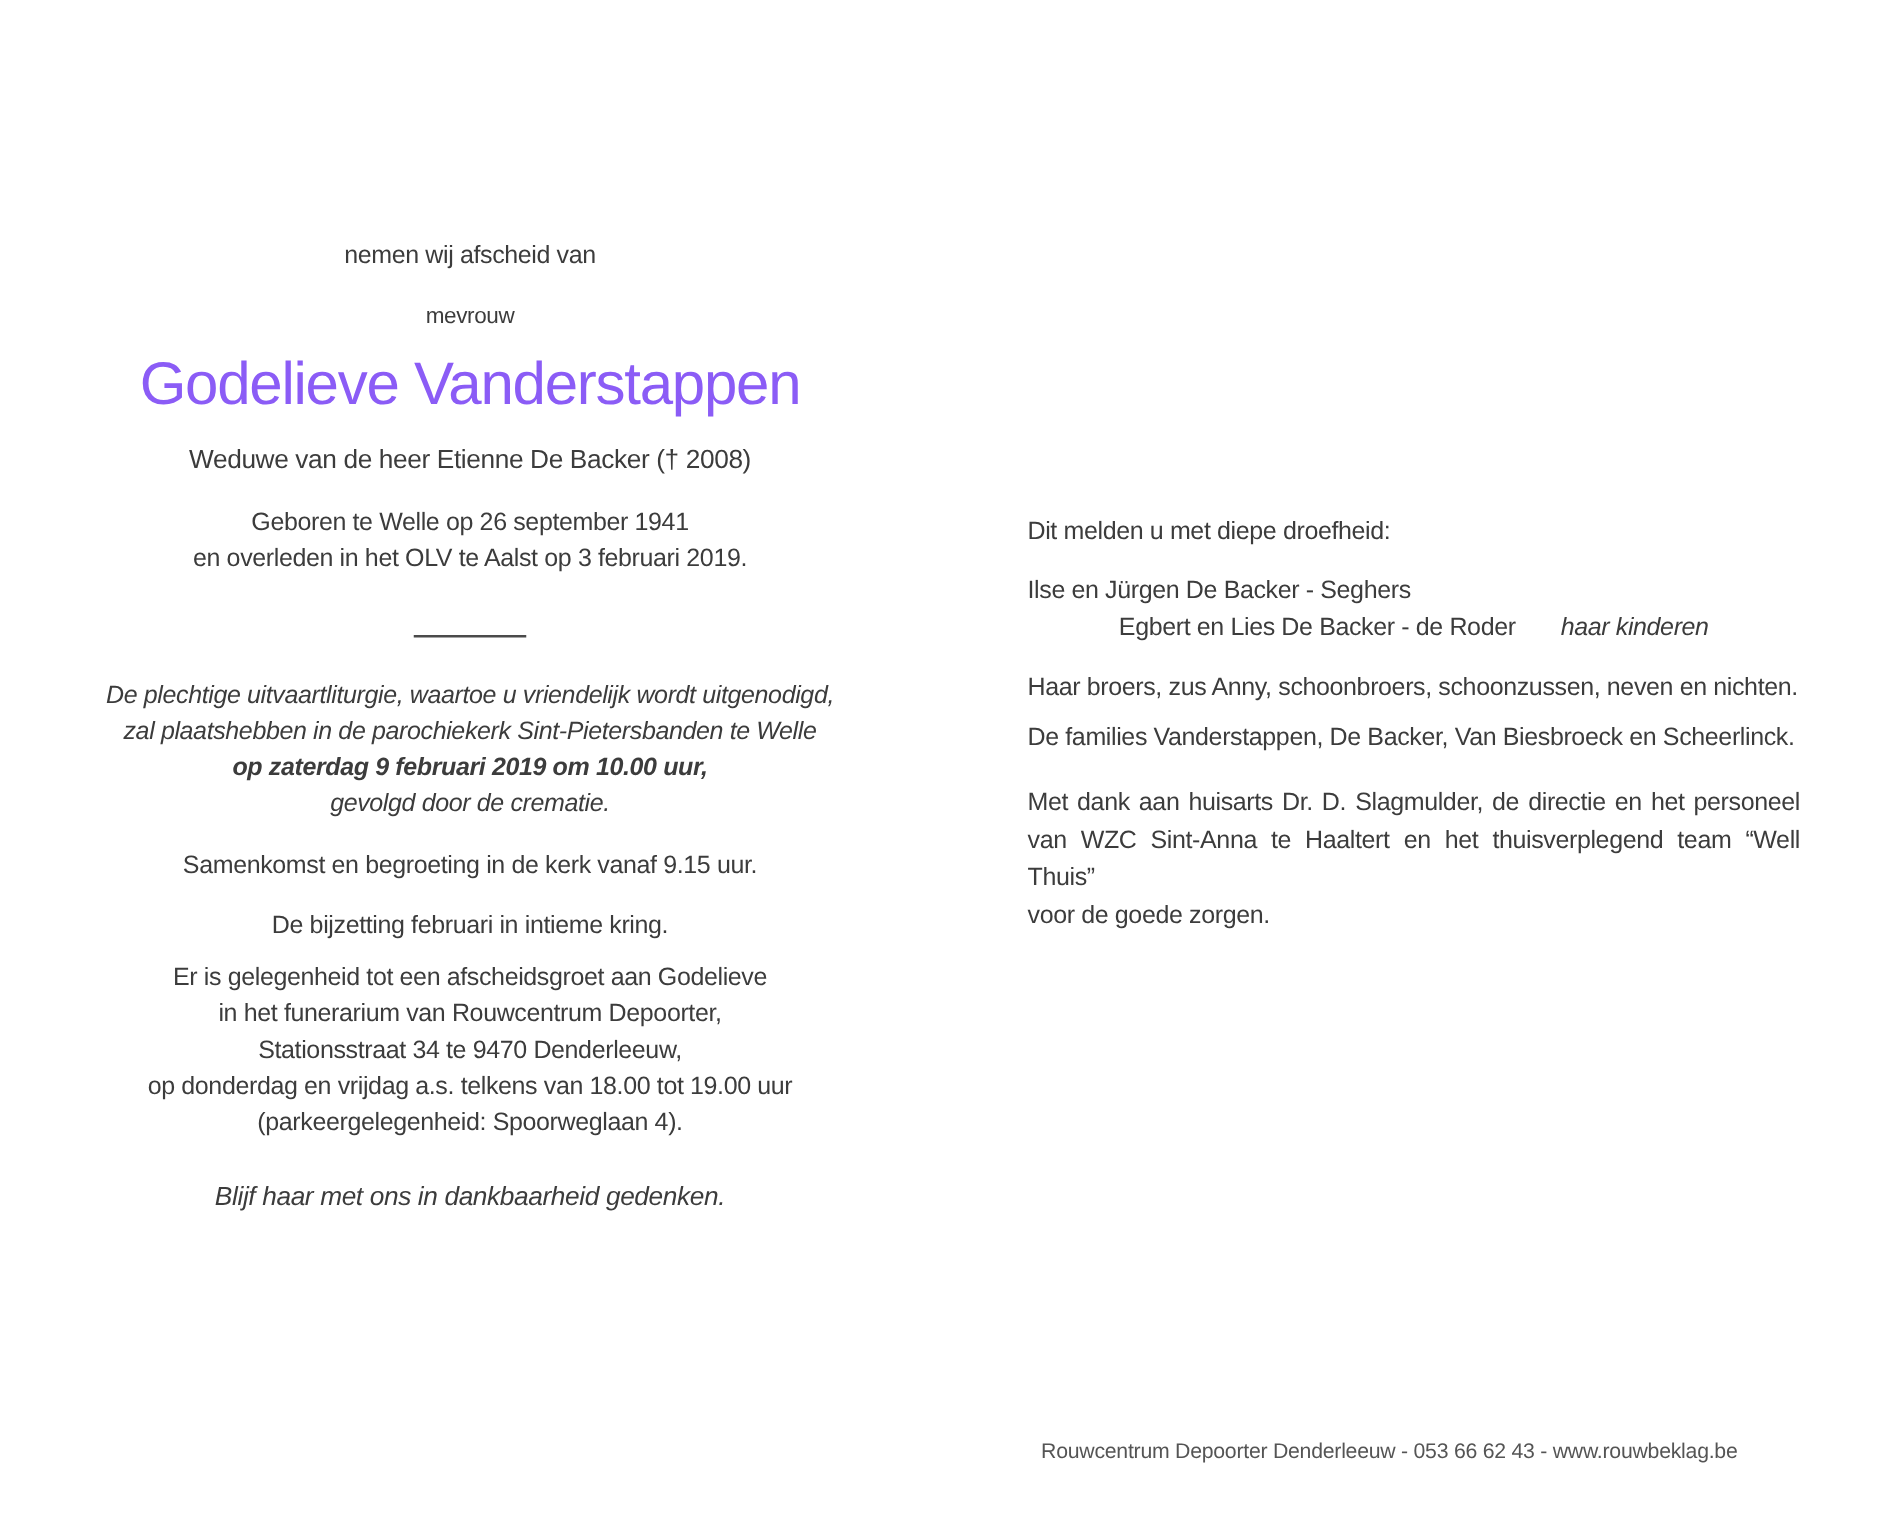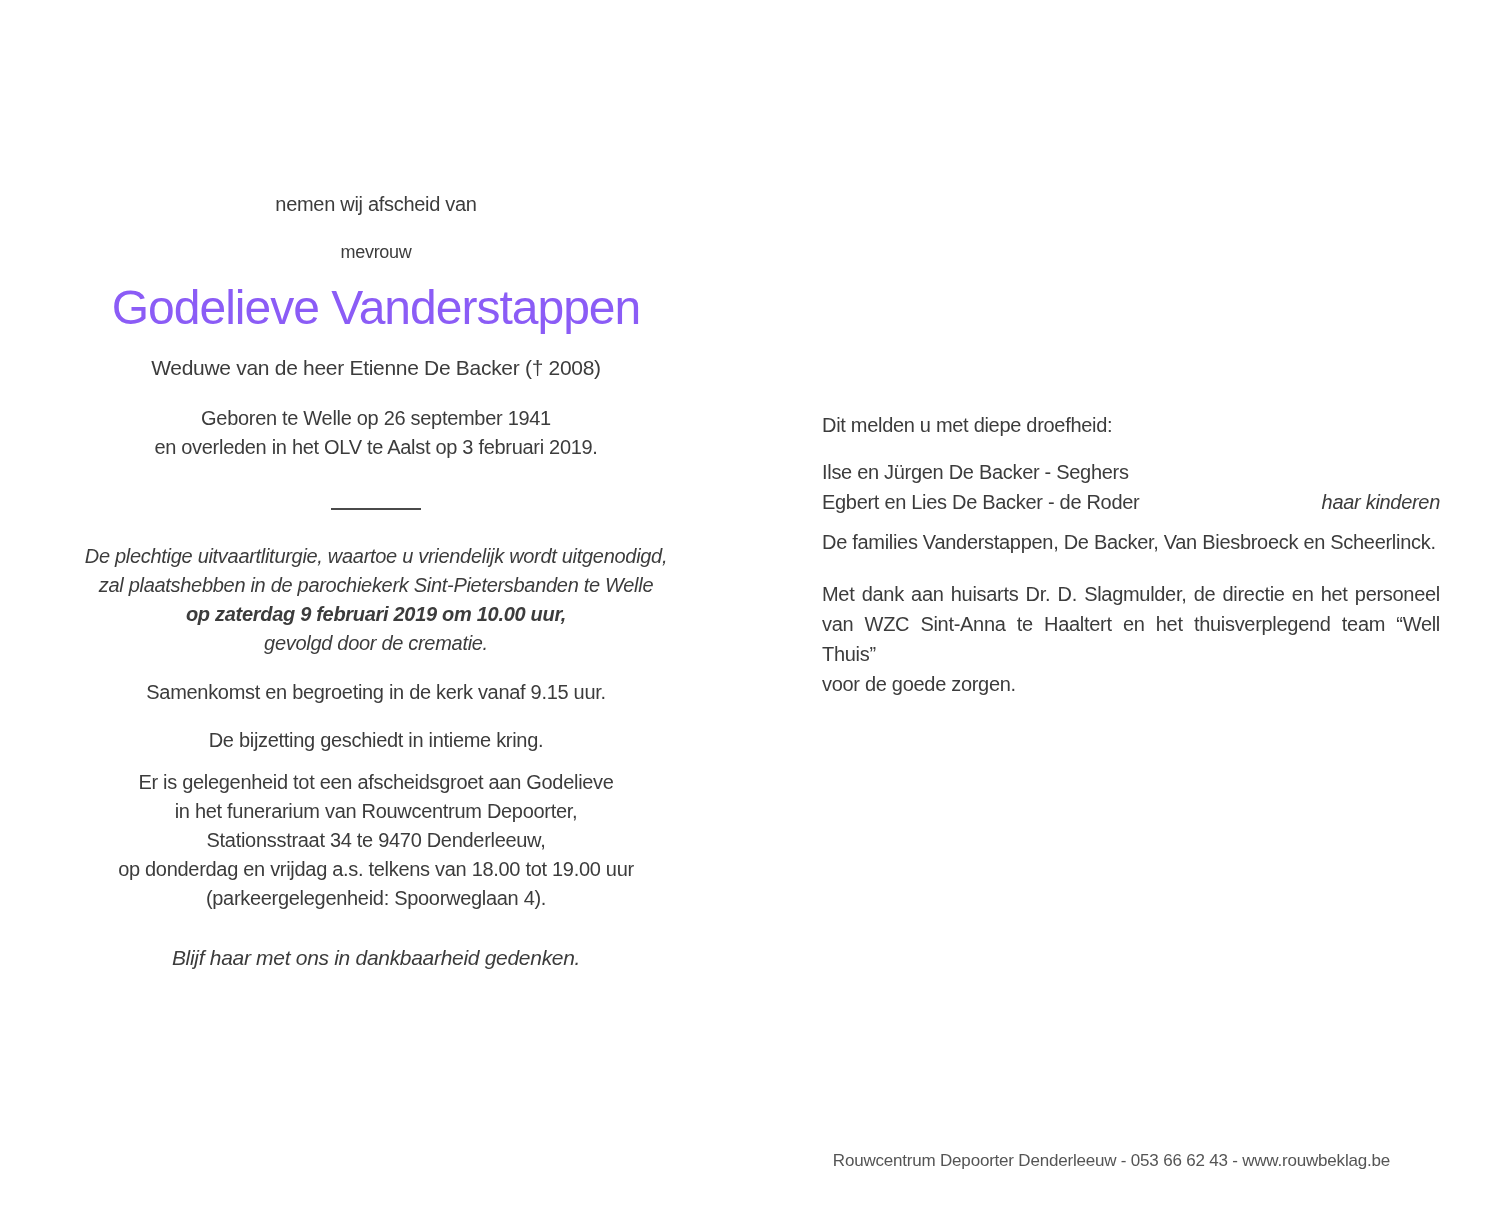--- a/index.html
+++ b/index.html
@@ -55,21 +55,21 @@
     letter-spacing: -0.3px;
     text-align: left;
   }
   .children-block { margin-top: 17px; }
   .grandson-row   { margin-top: 17px; }
   .relatives-line { margin-top: 18px; }
   .families-line  { margin-top: 10px; }
   .thanks-block   { margin-top: 22px; line-height: 30px; }
   .flex-row {
     display: flex;
-    justify-content: space-between;
+    justify-content: center;
     align-items: baseline;
     gap: 36px;
   }
   .relation-label { font-style: italic; white-space: nowrap; }
   .just { text-align: justify; text-align-last: justify; }
 
   
   .footer-credit {
     position: absolute;
     top: 1150px; right: 119px;
@@ -101,21 +101,21 @@
 
   <div class="service-block">
     <div class="line">De plechtige uitvaartliturgie, waartoe u vriendelijk wordt uitgenodigd,</div>
     <div class="line">zal plaatshebben in de parochiekerk Sint-Pietersbanden te Welle</div>
     <div class="line bold">op zaterdag 9 februari 2019 om 10.00 uur,</div>
     <div class="line">gevolgd door de crematie.</div>
   </div>
 
   <div class="gathering-line line">Samenkomst en begroeting in de kerk vanaf 9.15 uur.</div>
 
-  <div class="interment-line line">De bijzetting geschiedt in intieme kring.</div>
+  <div class="interment-line line">De bijzetting februari in intieme kring.</div>
 
   <div class="farewell-block">
     <div class="line">Er is gelegenheid tot een afscheidsgroet aan Godelieve</div>
     <div class="line">in het funerarium van Rouwcentrum Depoorter,</div>
     <div class="line">Stationsstraat 34 te 9470 Denderleeuw,</div>
     <div class="line">op donderdag en vrijdag a.s. telkens van 18.00 tot 19.00 uur</div>
     <div class="line">(parkeergelegenheid: Spoorweglaan 4).</div>
   </div>
 
   <div class="remembrance-line line">Blijf haar met ons in dankbaarheid gedenken.</div>
@@ -128,20 +128,21 @@
 
   <div class="children-block">
     <div class="line">Ilse en Jürgen De Backer - Seghers</div>
     <div class="flex-row">
       <span class="line">Egbert en Lies De Backer - de Roder</span>
       <span class="relation-label">haar kinderen</span>
     </div>
   </div>
 
 
+  <div class="relatives-line line">Haar broers, zus Anny, schoonbroers, schoonzussen, neven en nichten.</div>
 
   <div class="families-line line">De families Vanderstappen, De Backer, Van Biesbroeck en Scheerlinck.</div>
 
   <div class="thanks-block">
     <div class="just">Met dank aan huisarts Dr. D. Slagmulder, de directie en het personeel</div>
     <div class="just">van WZC Sint-Anna te Haaltert en het thuisverplegend team “Well Thuis”</div>
     <div>voor de goede zorgen.</div>
   </div>
 
 </div>

